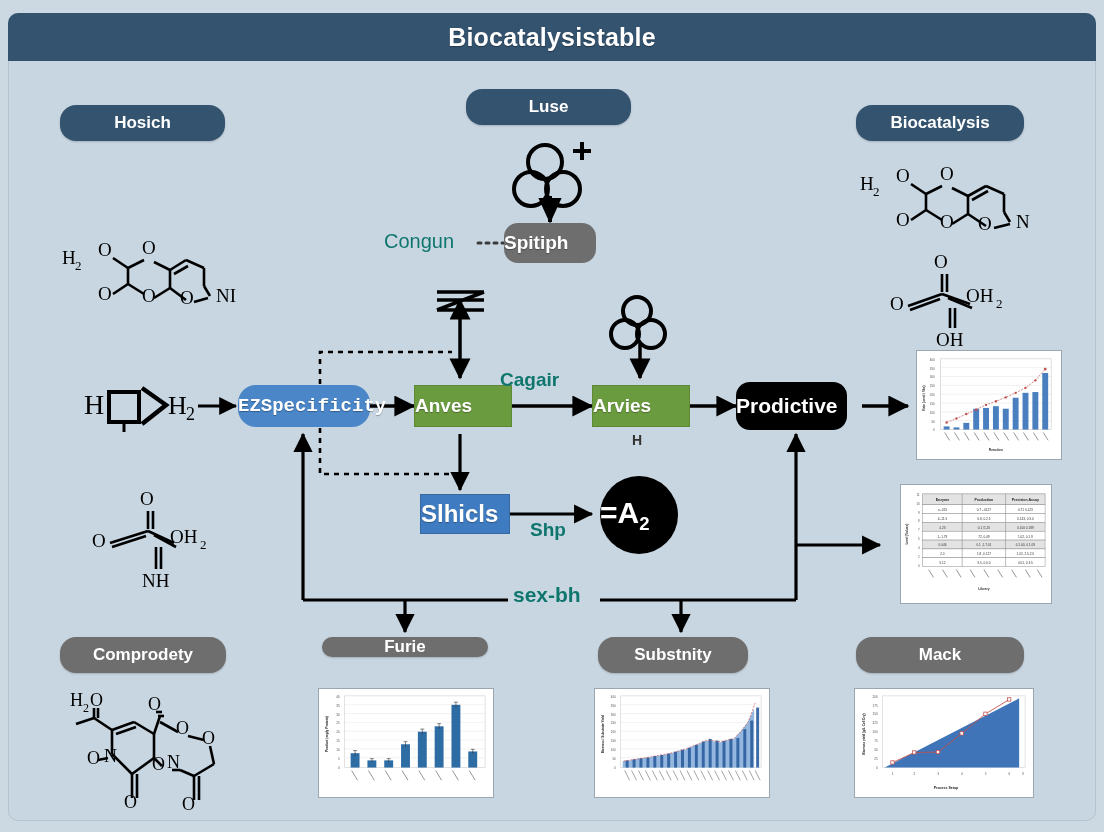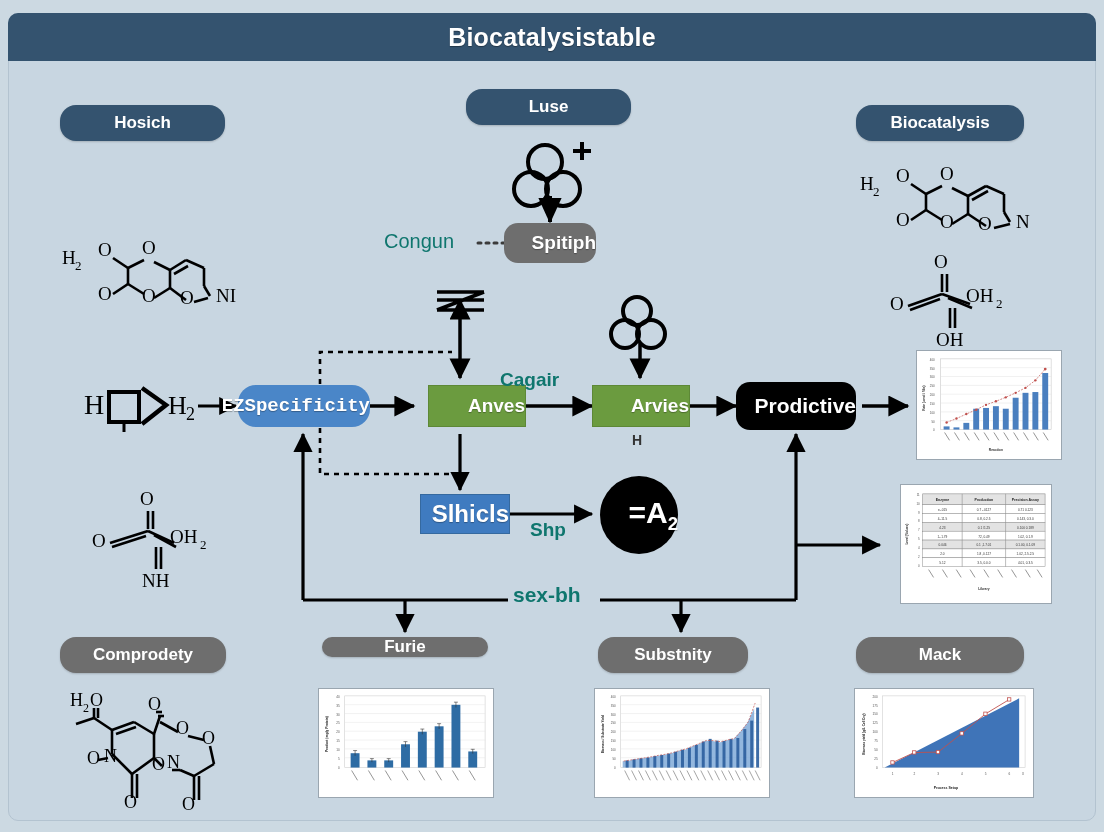--- a/index.html
+++ b/index.html
@@ -41,21 +41,21 @@
     border-radius:16px;
     color:#fff;font-weight:bold;font-size:17px;
     box-shadow:0 1px 2px rgba(0,0,0,.18);
     box-sizing:border-box;
   }
   .pill.navy{background:#34536f;}
   .pill.gray{background:#6e6e6e;}
 
   
   .node{
-    position:absolute;display:flex;align-items:center;justify-content:flex-end;
+    position:absolute;display:flex;align-items:center;justify-content:flex-start;
     color:#fff;font-weight:bold;box-sizing:border-box;
     text-shadow:0 1px 1px rgba(0,0,0,.3);
   }
   .node.blue-round{background:#4a86c8;border-radius:18px;font-size:19px;}
   .node.green-rect{background:#6b9b3f;border:1px solid #5d8836;font-size:19px;}
   .node.blue-rect{background:#3f7bc0;border:1px solid #35699f;font-size:24px;}
   .node.black-round{background:#000;border-radius:14px;font-size:21px;}
   .node.gray-round{background:#6e6e6e;border-radius:14px;font-size:19px;}
   .node.black-circle{background:#000;border-radius:50%;font-size:30px;}
 
@@ -175,29 +175,29 @@
 
     <circle cx="637" cy="311" r="14" fill="none" stroke="#000" stroke-width="4"></circle>
     <circle cx="625" cy="334" r="14" fill="none" stroke="#000" stroke-width="4"></circle>
     <circle cx="651" cy="334" r="14" fill="none" stroke="#000" stroke-width="4"></circle>
   </svg>
 
   <div class="node blue-round" style="left:238px;top:385px;width:132px;height:42px;font-family:Liberation Mono, monospace;">
     <span>EZSpecificity</span>
   </div>
 
-  <div class="node green-rect" style="left:428px;top:385px;width:98px;height:42px;">
+  <div class="node green-rect" style="left:414px;top:385px;width:98px;height:42px;">
     <span>Anves</span>
   </div>
 
   <div class="node green-rect" style="left:592px;top:385px;width:98px;height:42px;">
     <span>Arvies</span>
   </div>
 
-  <div class="node black-round" style="left:736px;top:382px;width:120px;height:48px;">
+  <div class="node black-round" style="left:736px;top:382px;width:111px;height:48px;">
     <span>Prodictive</span>
   </div>
 
   <div class="node blue-rect" style="left:420px;top:494px;width:90px;height:40px;">
     <span>Slhicls</span>
   </div>
 
   <div class="node gray-round" style="left:504px;top:223px;width:92px;height:40px;">
     <span>Spitiph</span>
   </div>

